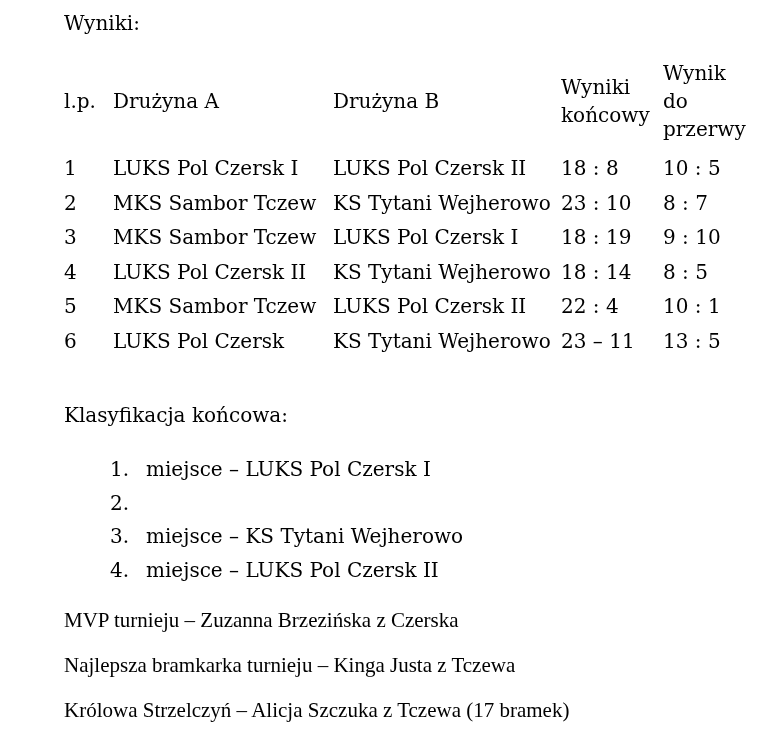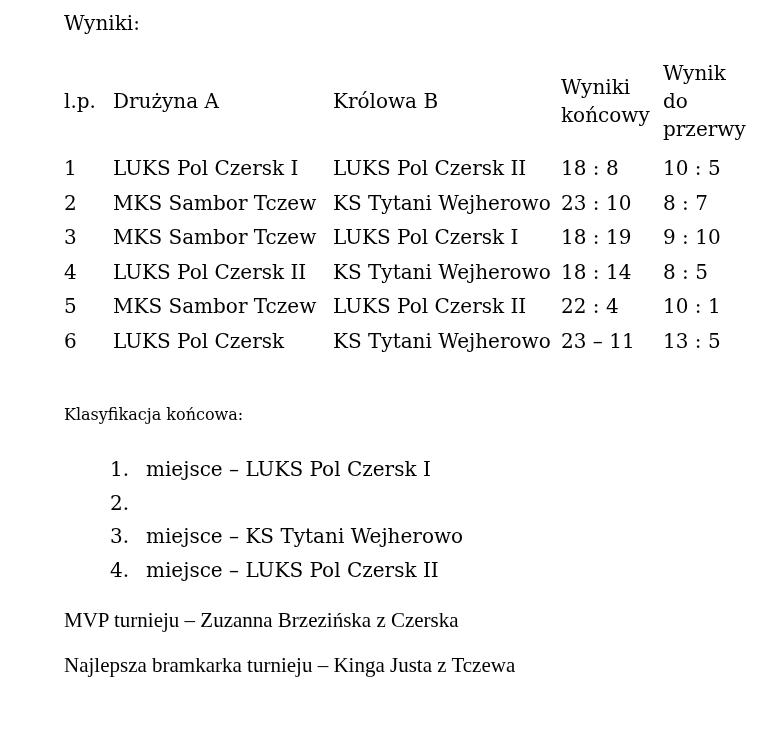--- a/index.html
+++ b/index.html
@@ -41,21 +41,21 @@
       padding-bottom: 8px;
     }
     table.results tbody td {
       line-height: 34.5px;
       vertical-align: middle;
       white-space: nowrap;
       overflow: visible;
     }
     .heading {
       margin-top: 44px;
-      font-size: 16px;
+      font-size: 20px;
       line-height: 26px;
     }
     .olist {
       margin-top: 25px;
     }
     .li {
       display: flex;
       padding-left: 46px;
       font-size: 20px;
       line-height: 33.5px;
@@ -85,21 +85,21 @@
       <col style="width:49px">
       <col style="width:220px">
       <col style="width:228px">
       <col style="width:102px">
       <col style="width:85px">
     </colgroup>
     <thead>
       <tr>
         <th>l.p.</th>
         <th>Drużyna A</th>
-        <th>Królowa B</th>
+        <th>Drużyna B</th>
         <th>Wyniki końcowy</th>
         <th>Wynik do przerwy</th>
       </tr>
     </thead>
     <tbody>
       <tr>
         <td>1</td>
         <td>LUKS Pol Czersk I</td>
         <td>LUKS Pol Czersk II</td>
         <td>18 : 8</td>
@@ -158,14 +158,15 @@
       <span class="litext">miejsce – KS Tytani Wejherowo</span>
     </div>
     <div class="li">
       <span class="num">4.</span>
       <span class="litext">miejsce – LUKS Pol Czersk II</span>
     </div>
   </div>
 
   <p class="award first">MVP turnieju – Zuzanna Brzezińska z Czerska</p>
   <p class="award">Najlepsza bramkarka turnieju – Kinga Justa z Tczewa</p>
+  <p class="award">Królowa Strzelczyń – Alicja Szczuka z Tczewa (17 bramek)</p>
 
 </div>
 
 </body></html>

